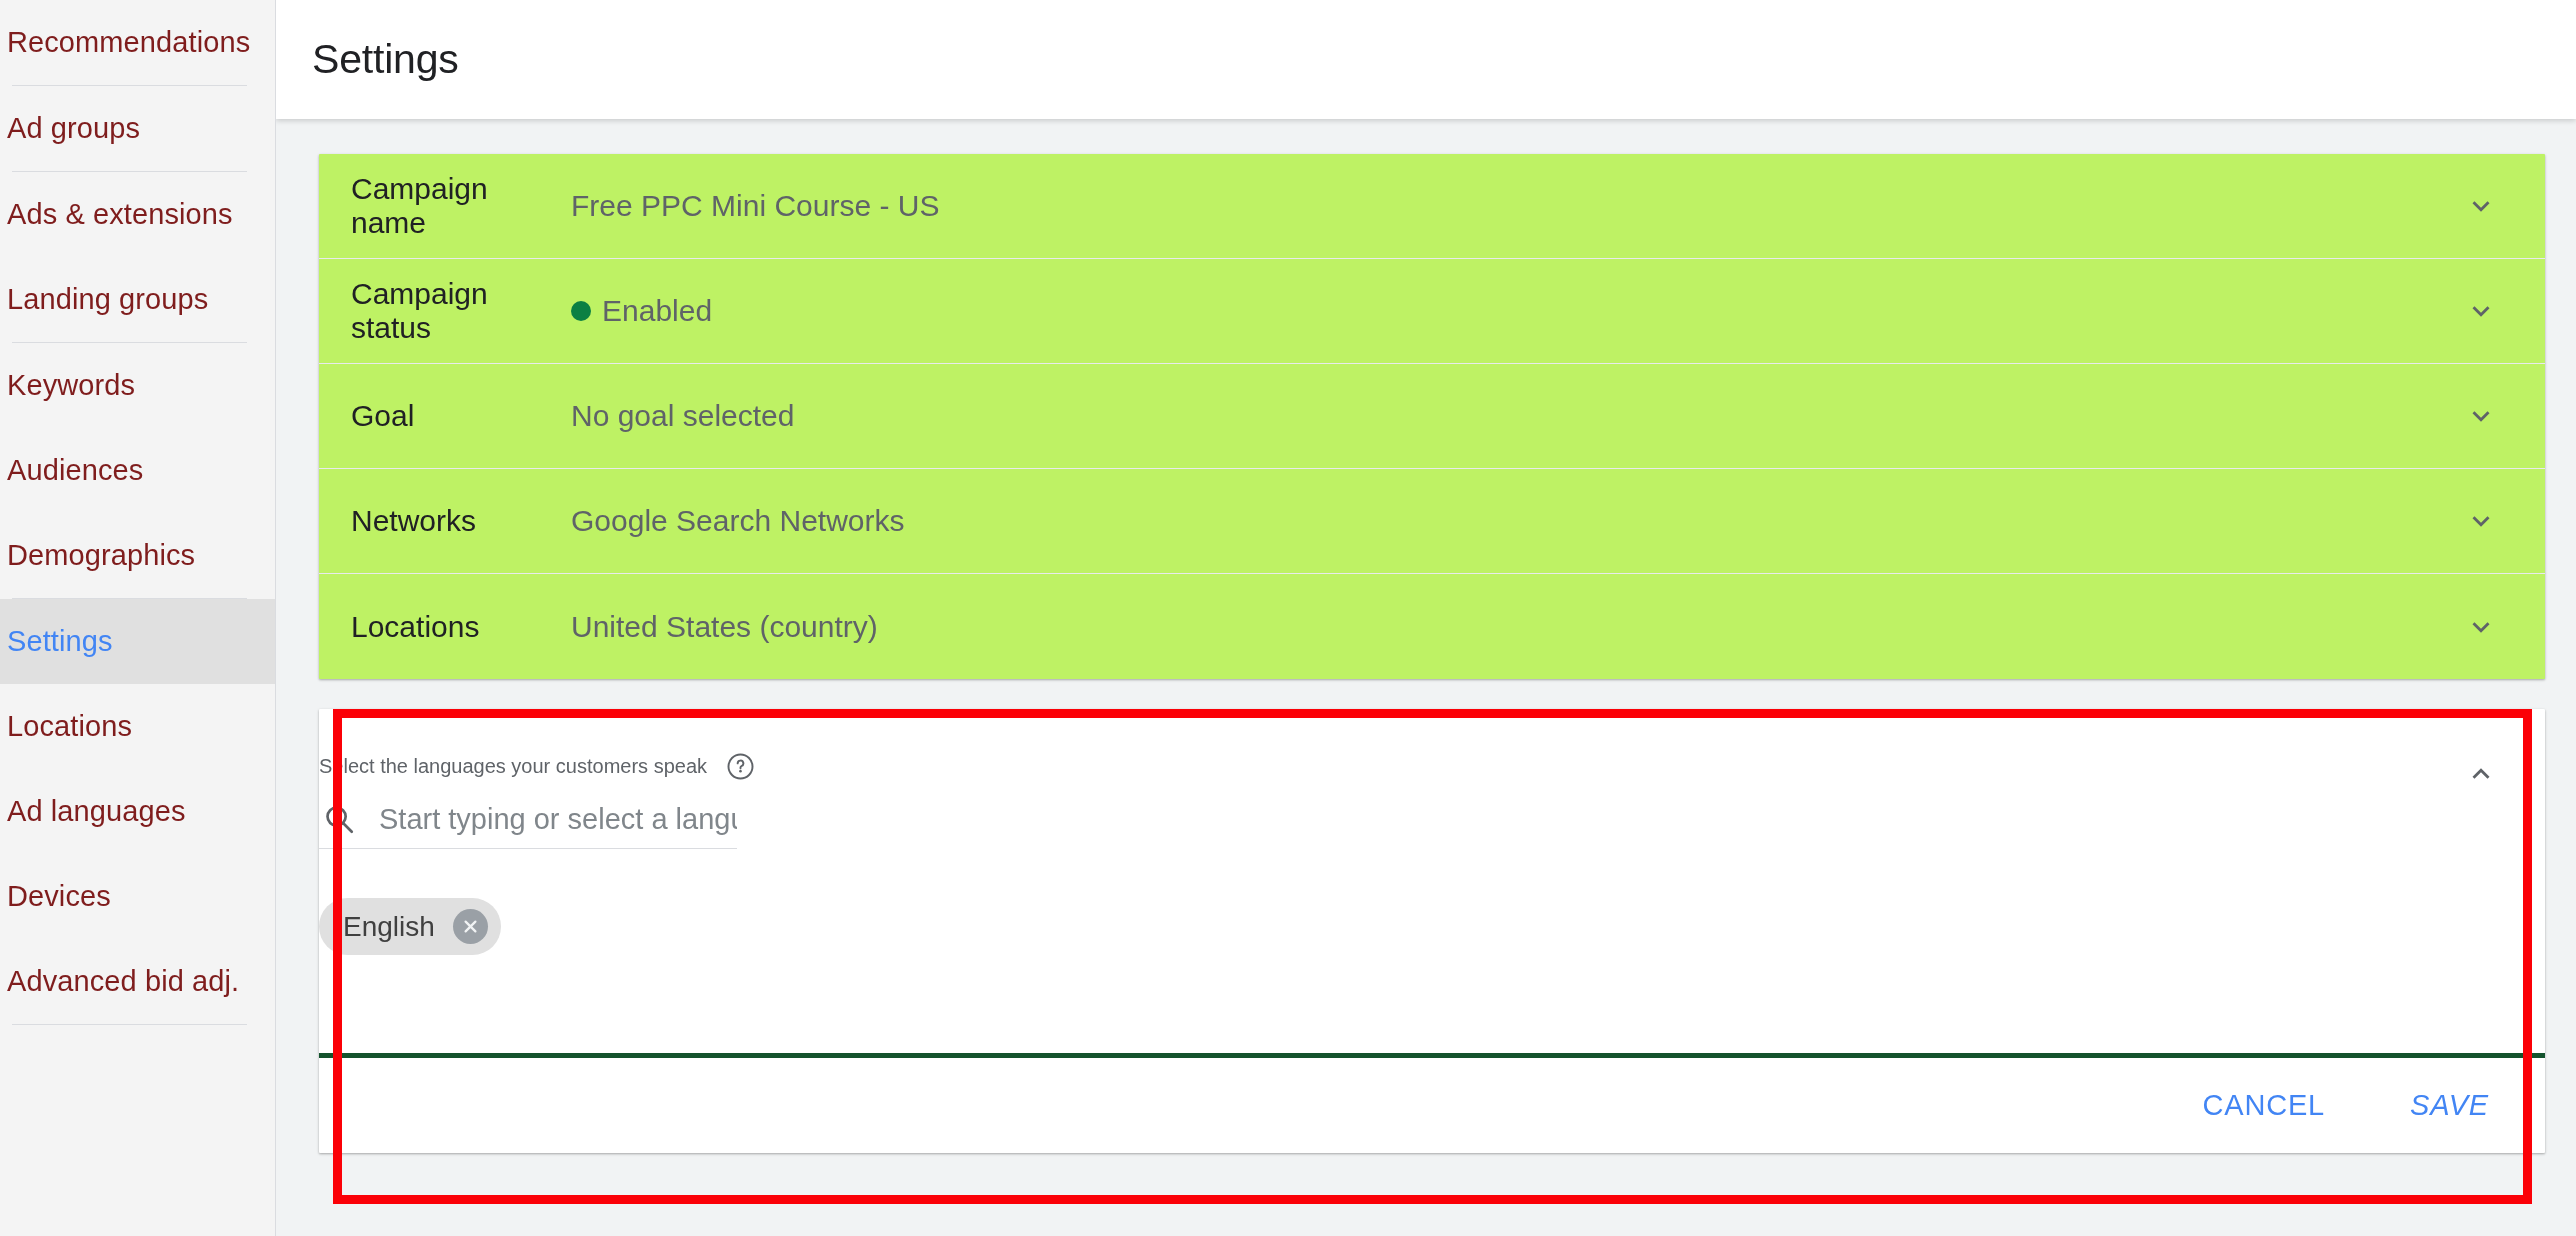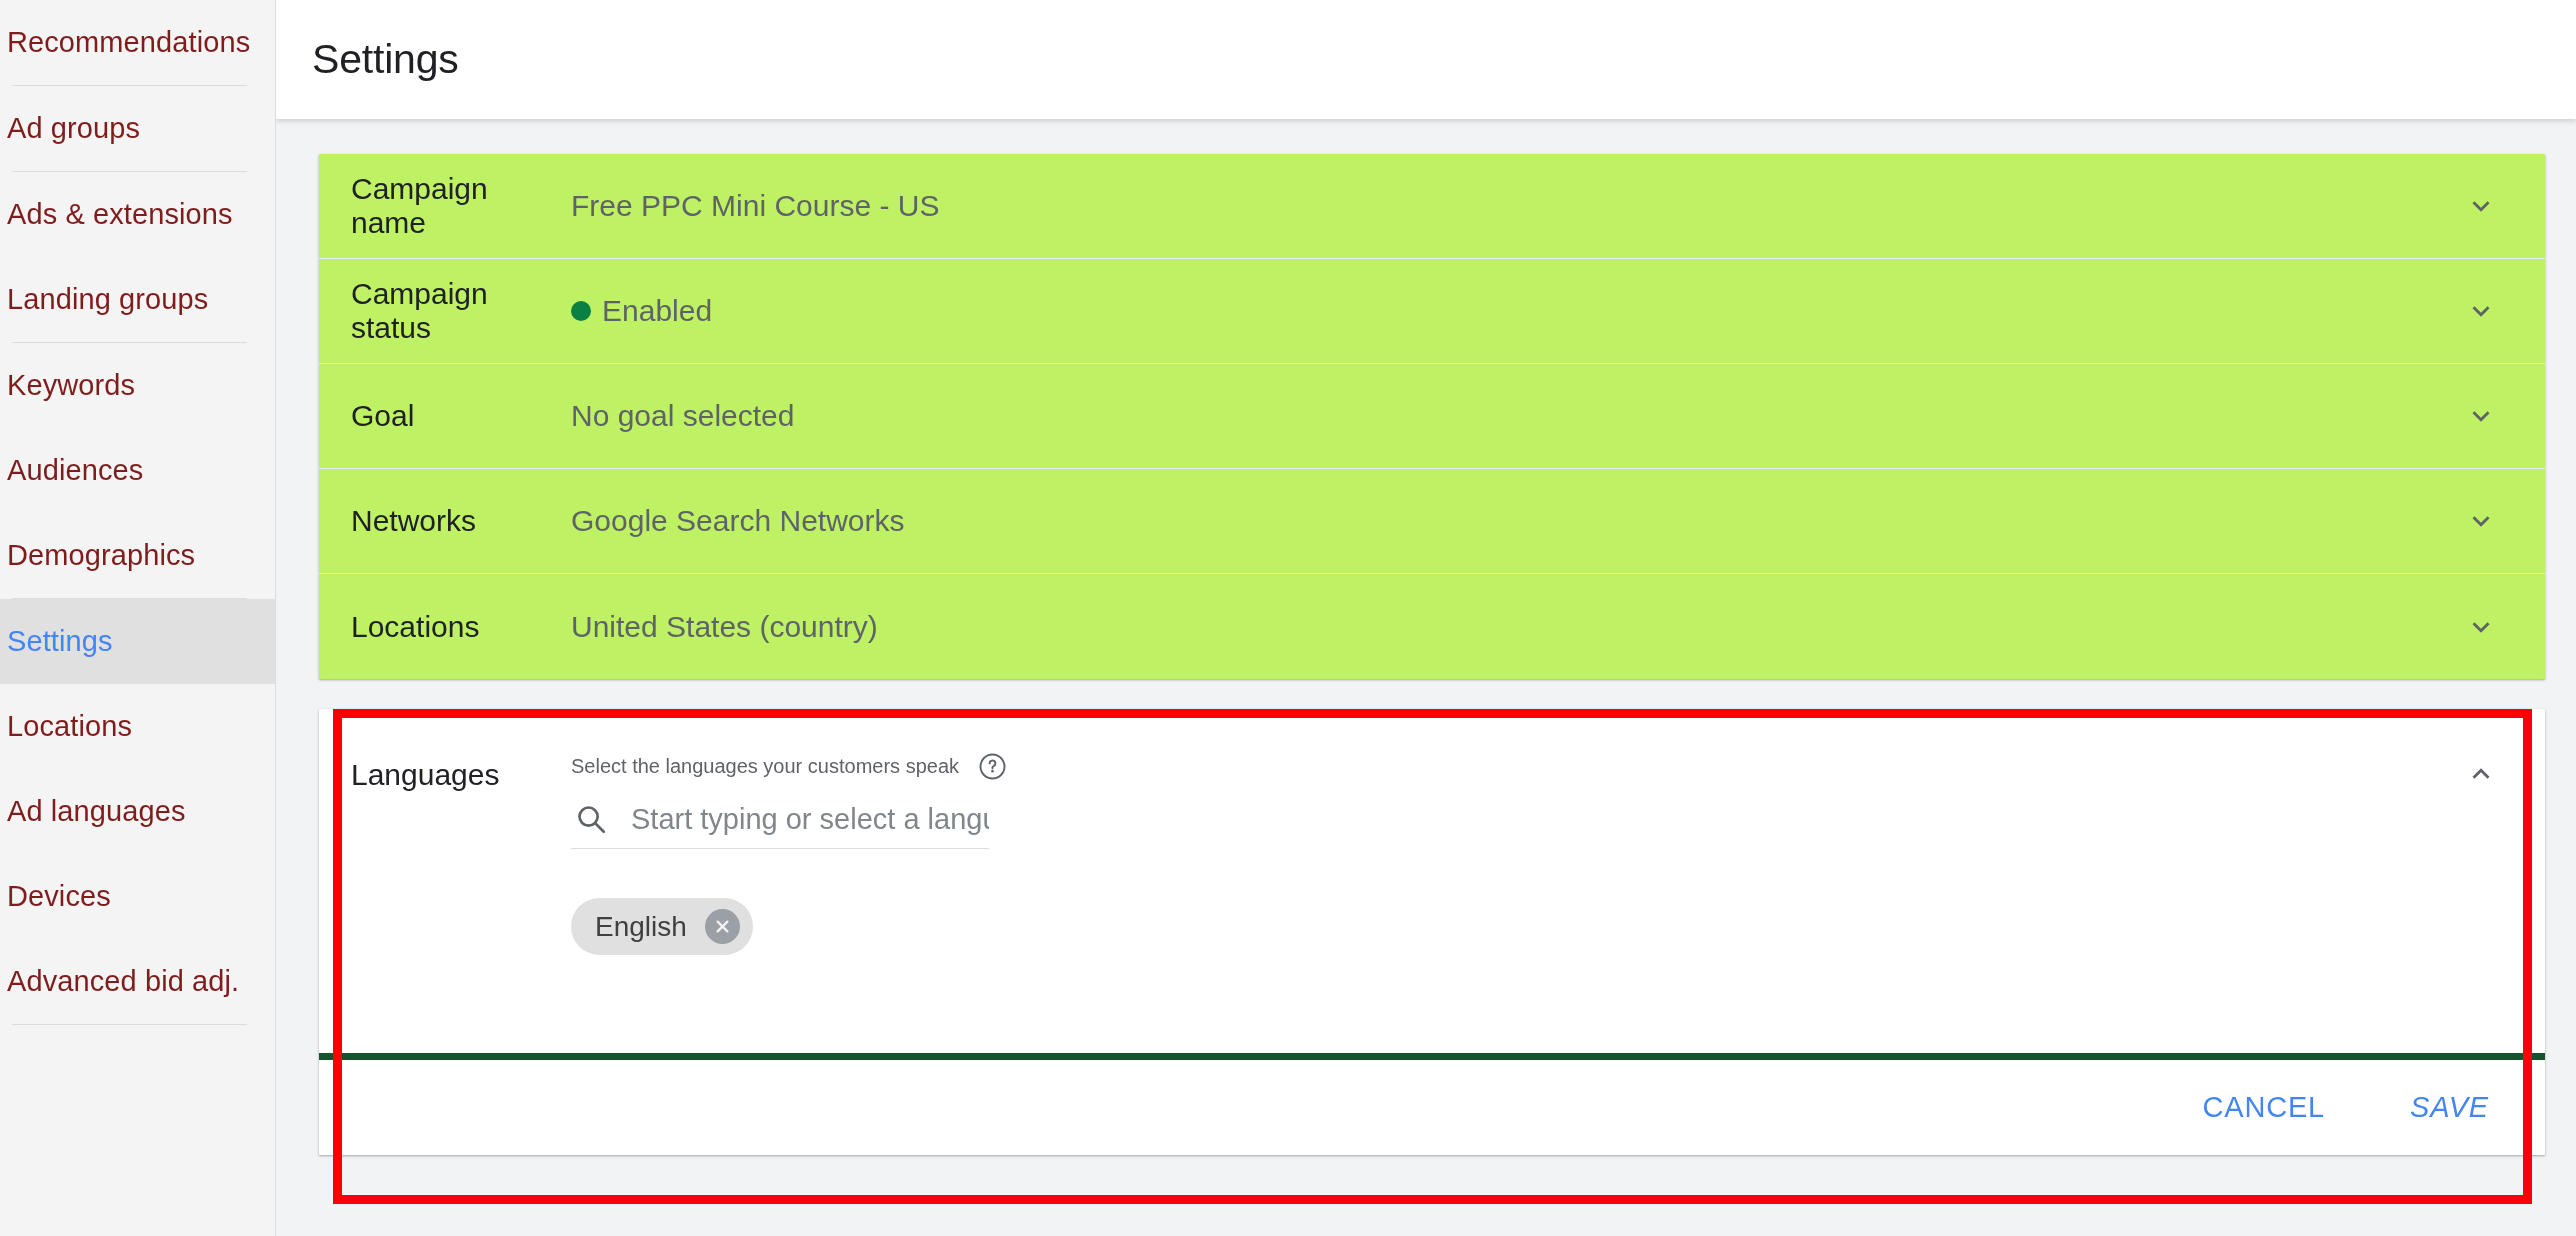--- a/index.html
+++ b/index.html
@@ -252,21 +252,21 @@
   .lang-chev {
     width: 89px;
     flex: 0 0 89px;
     display: flex;
     align-items: flex-start;
     justify-content: center;
     padding-top: 28px;
     margin-right: 20px;
   }
   .lang-actions {
-    border-top: 7px solid #14532d;
+    border-top: 5px solid #14532d;
     height: 95px;
     display: flex;
     align-items: center;
     justify-content: flex-end;
     padding-right: 38px;
   }
   .text-btn {
     background: none;
     border: none;
     font-family: "Liberation Sans", sans-serif;
@@ -408,21 +408,20 @@
               </svg>
           </div>
         </div>
 
       </div>
 
       <div class="lang-wrap">
         <div class="lang-card">
 
           <div class="lang-body">
-            <div class="lang-label">Languages</div>
 
             <div class="lang-fields">
               <div class="lang-desc">
                 <span>Select the languages your customers speak</span>
                 <span class="help-icon">
                   <svg width="31" height="31" viewBox="0 0 24 24">
                     <circle cx="12" cy="12" r="9.3" fill="none" stroke="#5f6368" stroke-width="1.5"></circle>
                     <path d="M12 15.6v.1" stroke="#5f6368" stroke-width="2" stroke-linecap="round"></path>
                     <path d="M9.8 9.6a2.2 2.2 0 1 1 2.9 2.1c-.5.2-.7.6-.7 1.1v.5" fill="none" stroke="#5f6368" stroke-width="1.5" stroke-linecap="round"></path>
                   </svg>

